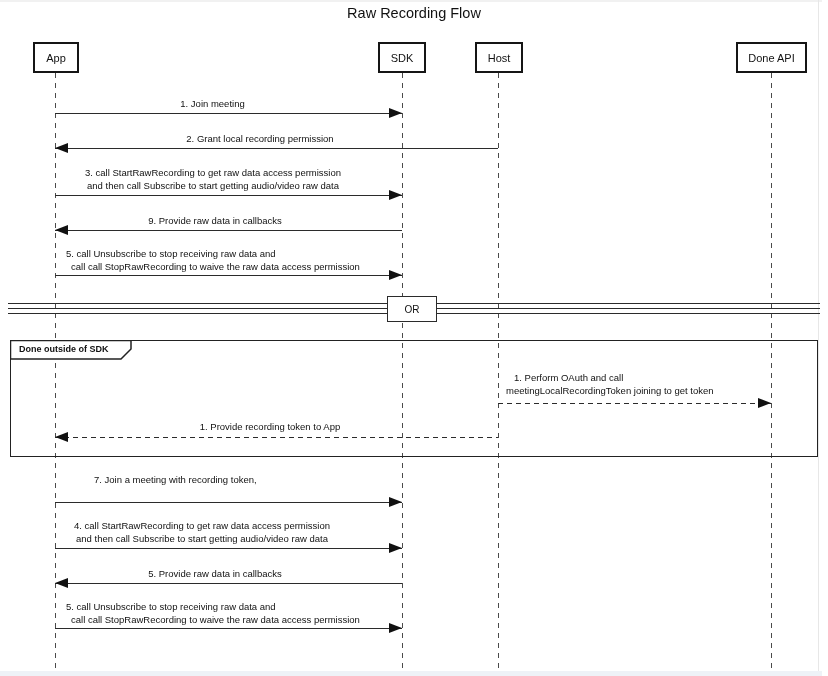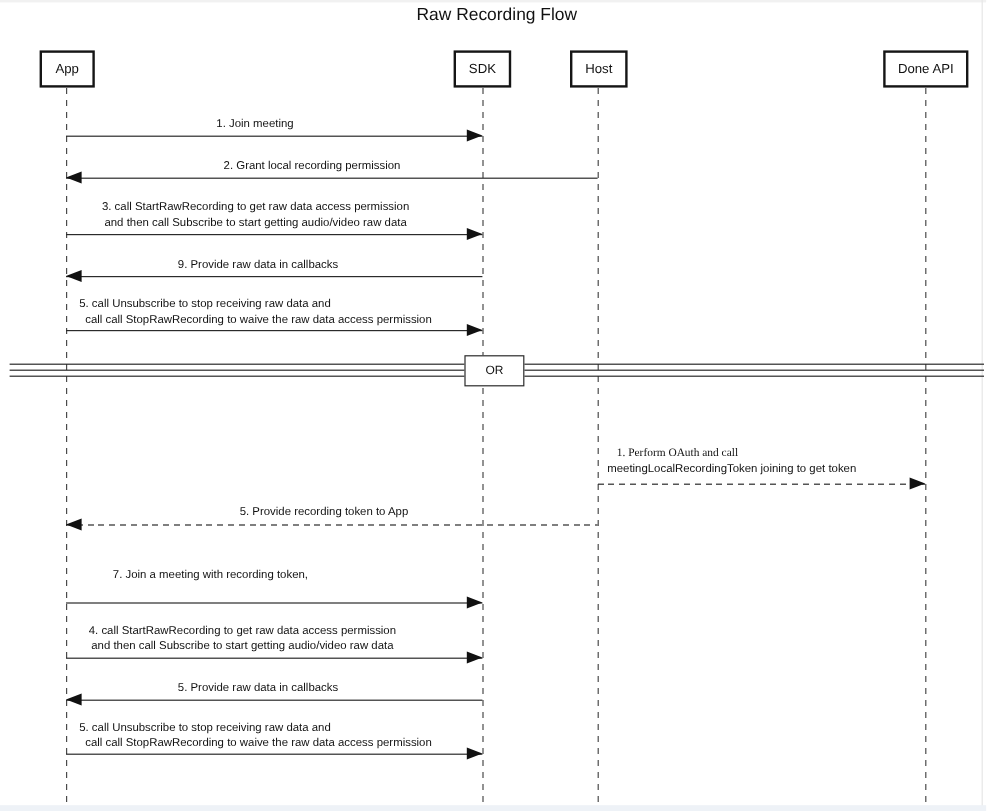--- a/index.html
+++ b/index.html
@@ -29,21 +29,21 @@
   .msg-line{position:absolute;height:1px;background:#2b2b2b;z-index:1;}
   .msg-line.dashed{
     background:repeating-linear-gradient(to right,#2b2b2b 0 5px,transparent 5px 9px);
   }
   .ah{position:absolute;width:0;height:0;border-top:5px solid transparent;border-bottom:5px solid transparent;z-index:2;}
   .ah.right{border-left:13px solid #111;}
   .ah.left{border-right:13px solid #111;}
   .msg-label{position:absolute;font-size:9.5px;line-height:12.5px;color:#111;white-space:nowrap;z-index:2;}
   .msg-label.center{text-align:center;}
   .ind5{margin-left:5px;}
-  .ind8{margin-left:8px;font-family:Liberation Serif, serif;}
+  .ind8{margin-left:8px;}
   .ind3{margin-left:3px;}
 
   .divider-line{position:absolute;left:8px;width:812px;height:1px;background:#2b2b2b;z-index:1;}
   .or-box{
     position:absolute;left:387px;top:296px;width:48px;height:24px;background:#fff;
     border:1px solid #2b2b2b;display:flex;align-items:center;justify-content:center;
     font-size:10px;color:#111;z-index:2;
   }
   .fragment{
     position:absolute;left:10px;top:340px;width:806px;height:115px;
@@ -121,32 +121,38 @@
 
   <div>
     <div class="divider-line" style="top:303px"></div>
     <div class="divider-line" style="top:308px"></div>
     <div class="divider-line" style="top:313px"></div>
     <div class="or-box">
         <span>OR</span>
       </div>
   </div>
 
+  <div class="fragment">
+    <svg class="frag-tab" width="122" height="20">
+      <path d="M0.5 0.5 H121 V9 L111 19 H0.5 Z" fill="#ffffff" stroke="#222" stroke-width="1.5"></path>
+    </svg>
+    <div class="frag-tab-label">Done outside of SDK</div>
+  </div>
 
   <div>
     <div class="msg-label" style="left:506px;top:372px">
       <div class="ind8">1. Perform OAuth and call</div>
       <div>meetingLocalRecordingToken joining to get token</div>
     </div>
     <div class="msg-line dashed" style="left:498px;width:273px;top:403px"></div>
     <div class="ah right" style="left:758px;top:398px"></div>
   </div>
 
   <div>
-    <div class="msg-label center" style="left:55px;width:430px;top:421px">5. Provide recording token to App</div>
+    <div class="msg-label center" style="left:55px;width:430px;top:421px">1. Provide recording token to App</div>
     <div class="msg-line dashed" style="left:55px;width:443px;top:437px"></div>
     <div class="ah left" style="left:55px;top:432px"></div>
   </div>
 
   <div>
     <div class="msg-label" style="left:94px;top:474px">
       <div>7. Join a meeting with recording token,</div>
     </div>
     <div class="msg-line" style="left:55px;width:347px;top:502px"></div>
     <div class="ah right" style="left:389px;top:497px"></div>

